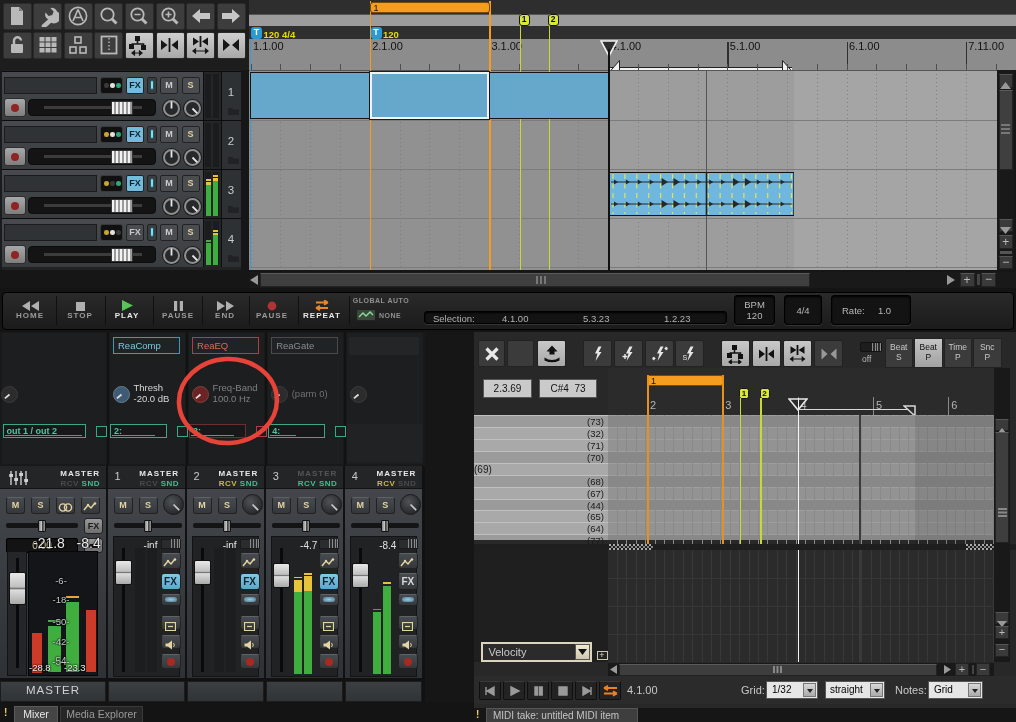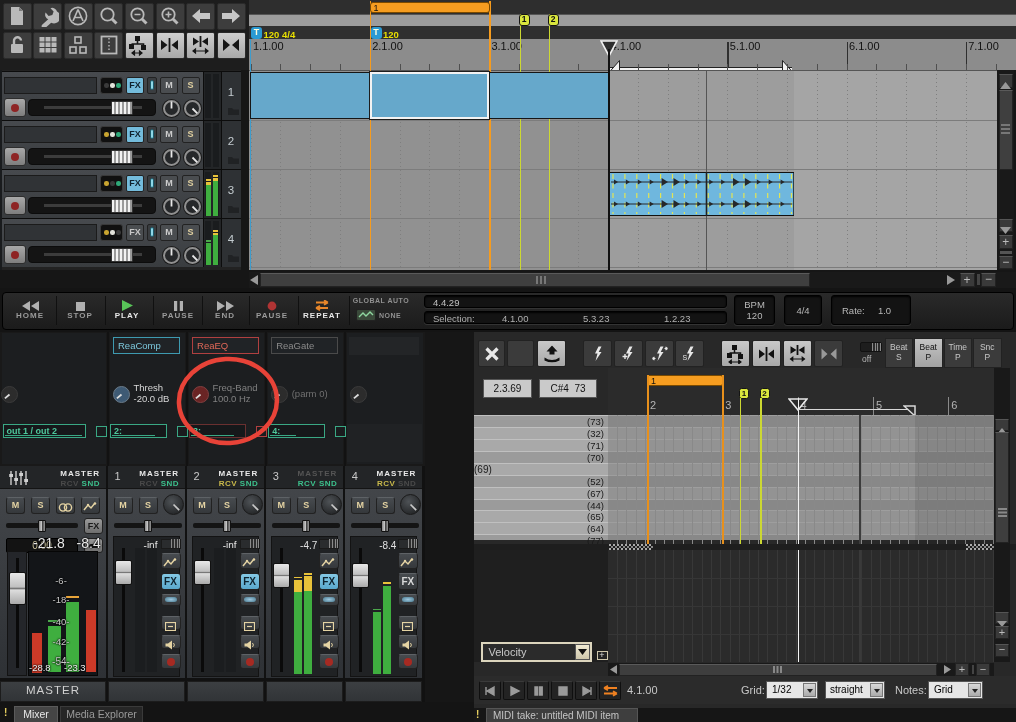--- a/index.html
+++ b/index.html
@@ -129,21 +129,21 @@
 <div class="ab" style="left:372.2px;top:40px;font-size:11px;color:#111">2.1.00</div>
 <div class="ab" style="left:488.9px;top:42px;width:1.5px;height:30px;background:#2f2f2f"></div>
 <div class="ab" style="left:491.4px;top:40px;font-size:11px;color:#111">3.1.00</div>
 <div class="ab" style="left:608.1px;top:42px;width:1.5px;height:30px;background:#2f2f2f"></div>
 <div class="ab" style="left:610.6px;top:40px;font-size:11px;color:#111">4.1.00</div>
 <div class="ab" style="left:727.3px;top:42px;width:1.5px;height:30px;background:#2f2f2f"></div>
 <div class="ab" style="left:729.8px;top:40px;font-size:11px;color:#111">5.1.00</div>
 <div class="ab" style="left:846.5px;top:42px;width:1.5px;height:30px;background:#2f2f2f"></div>
 <div class="ab" style="left:849.0px;top:40px;font-size:11px;color:#111">6.1.00</div>
 <div class="ab" style="left:965.7px;top:42px;width:1.5px;height:30px;background:#2f2f2f"></div>
-<div class="ab" style="left:968.2px;top:40px;font-size:11px;color:#111">7.1.00</div>
+<div class="ab" style="left:968.2px;top:40px;font-size:11px;color:#111">7.11.00</div>
 <div class="ab" style="left:250.5px;top:63.5px;width:1px;height:8.5px;background:#4f4f4f"></div>
     <div class="ab" style="left:280.3px;top:63.5px;width:1px;height:8.5px;background:#4f4f4f"></div>
     <div class="ab" style="left:310.1px;top:63.5px;width:1px;height:8.5px;background:#4f4f4f"></div>
     <div class="ab" style="left:339.9px;top:63.5px;width:1px;height:8.5px;background:#4f4f4f"></div>
     <div class="ab" style="left:369.7px;top:63.5px;width:1px;height:8.5px;background:#4f4f4f"></div>
     <div class="ab" style="left:399.5px;top:63.5px;width:1px;height:8.5px;background:#4f4f4f"></div>
     <div class="ab" style="left:429.3px;top:63.5px;width:1px;height:8.5px;background:#4f4f4f"></div>
     <div class="ab" style="left:459.1px;top:63.5px;width:1px;height:8.5px;background:#4f4f4f"></div>
     <div class="ab" style="left:488.9px;top:63.5px;width:1px;height:8.5px;background:#4f4f4f"></div>
     <div class="ab" style="left:518.7px;top:63.5px;width:1px;height:8.5px;background:#4f4f4f"></div>
@@ -497,23 +497,20 @@
 <div class="ab" style="left:201.5px;top:296px;width:1px;height:29px;background:#3a3a3a;border-left:1px solid #101010"></div>
 <div class="ab" style="left:248.5px;top:296px;width:1px;height:29px;background:#3a3a3a;border-left:1px solid #101010"></div>
 <div class="ab" style="left:297.5px;top:296px;width:1px;height:29px;background:#3a3a3a;border-left:1px solid #101010"></div>
 <div class="ab" style="left:348.5px;top:296px;width:1px;height:29px;background:#3a3a3a;border-left:1px solid #101010"></div>
 <div class="ab" style="left:352px;top:296.5px;width:58px;text-align:center;font-size:7px;font-weight:bold;letter-spacing:0.5px;color:#909090">GLOBAL AUTO</div>
 <div class="ab" style="left:356px;top:309px;width:20px;height:12px;background:#3a4a3a;border:1px solid #222;border-radius:2px"></div>
 <svg class="ab" width="16" height="8" style="left:358px;top:311px">
       <path d="M1 6 L5 2 L8 5 L12 1 L15 4" stroke="#8fd8a0" stroke-width="1.4" fill="none"></path>
     </svg>
 <div class="ab" style="left:379px;top:312px;font-size:7px;font-weight:bold;letter-spacing:0.5px;color:#909090">NONE</div>
-<div class="ab" style="left:424px;top:294.5px;width:303px;height:13.5px;background:#131313;border:1px solid #000;box-shadow:inset 0 1px 2px #000,0 1px 0 #333;border-radius:3px">
-      <div style="font-size:9.5px;color:#c0c0c0;padding:1px 0 0 8px">4.4.29</div>
-    </div>
 <div class="ab" style="left:424px;top:310.5px;width:303px;height:13.5px;background:#131313;border:1px solid #000;box-shadow:inset 0 1px 2px #000,0 1px 0 #333;border-radius:3px">
       <div style="position:absolute;left:8px;top:1px;font-size:9.5px;color:#b0b0b0">Selection:</div>
       <div style="position:absolute;left:77px;top:1px;font-size:9.5px;color:#b0b0b0">4.1.00</div>
       <div style="position:absolute;left:158px;top:1px;font-size:9.5px;color:#b0b0b0">5.3.23</div>
       <div style="position:absolute;left:239px;top:1px;font-size:9.5px;color:#b0b0b0">1.2.23</div>
     </div>
 <div class="ab" style="left:734px;top:294.5px;width:41px;height:30px;background:#131313;border:1px solid #000;box-shadow:inset 0 1px 2px #000,0 1px 0 #333;border-radius:3px">
       <div style="font-size:9.5px;color:#b8b8b8;text-align:center;padding-top:3px">BPM<br>120</div>
     </div>
 <div class="ab" style="left:784px;top:294.5px;width:38px;height:30px;background:#131313;border:1px solid #000;box-shadow:inset 0 1px 2px #000,0 1px 0 #333;border-radius:3px">
@@ -611,21 +608,21 @@
 <div class="ab" style="left:9.0px;top:572px;width:17px;height:33px;background:linear-gradient(180deg,#e8e8e8,#c0c0c0 45%,#777 50%,#ddd 55%,#aaa);border:1px solid #111;border-radius:2px"></div>
 <div class="ab" style="left:31.5px;top:632.5px;width:10px;height:40px;background:#cc3a28"></div>
 <div class="ab" style="left:47.5px;top:625.5px;width:13px;height:46px;background:#3fae3f"></div>
 <div class="ab" style="left:47.5px;top:619.5px;width:13px;height:2px;background:#4ca84c"></div>
 <div class="ab" style="left:65.5px;top:602px;width:13px;height:70px;background:#3fae3f"></div>
 <div class="ab" style="left:65.5px;top:596px;width:13px;height:2px;background:#e8a43a"></div>
 <div class="ab" style="left:85.5px;top:610px;width:10px;height:62px;background:#cc3a28"></div>
 <div class="ab" style="left:33.0px;top:535px;font-size:14px;color:#e8e8e8;text-shadow:0 0 2px #000,0 0 2px #000">-21.8 &nbsp;&nbsp;-8.4</div>
 <div class="ab" style="left:36.0px;top:574.5px;width:50px;text-align:center;font-size:9.5px;color:#c8c8c8;text-shadow:0 0 2px #000,0 0 2px #000">-6-</div>
 <div class="ab" style="left:36.0px;top:594px;width:50px;text-align:center;font-size:9.5px;color:#c8c8c8;text-shadow:0 0 2px #000,0 0 2px #000">-18-</div>
-<div class="ab" style="left:36.0px;top:615.5px;width:50px;text-align:center;font-size:9.5px;color:#c8c8c8;text-shadow:0 0 2px #000,0 0 2px #000">-40-</div>
+<div class="ab" style="left:36.0px;top:615.5px;width:50px;text-align:center;font-size:9.5px;color:#c8c8c8;text-shadow:0 0 2px #000,0 0 2px #000">-50-</div>
 <div class="ab" style="left:36.0px;top:635.5px;width:50px;text-align:center;font-size:9.5px;color:#c8c8c8;text-shadow:0 0 2px #000,0 0 2px #000">-42-</div>
 <div class="ab" style="left:36.0px;top:655.5px;width:50px;text-align:center;font-size:10px;color:#c8c8c8;text-shadow:0 0 2px #000,0 0 2px #000">-54-</div>
 <div class="ab" style="left:29.0px;top:661.5px;font-size:9.5px;color:#f0f0f0;text-shadow:0 0 2px #000,0 0 2px #000">-28.8</div>
 <div class="ab" style="left:64.0px;top:661.5px;font-size:9.5px;color:#f0f0f0;text-shadow:0 0 2px #000,0 0 2px #000">-23.3</div>
 <div class="ab" style="left:0.0px;top:681px;width:106.0px;height:21px;background:linear-gradient(180deg,#3c3f42,#313437);border:1px solid #1c1c1c"></div>
 <div class="ab" style="left:107.5px;top:466px;width:77.6px;height:212px;background:linear-gradient(180deg,#45484c,#2e3135)"></div>
 <div class="ab" style="left:107.5px;top:466px;width:77.6px;height:23px;background:#232527;border-bottom:1px solid #141414"></div>
 <div class="ab" style="left:114.5px;top:470px;font-size:11px;color:#c8c8c8">1</div>
 <div class="ab" style="left:107.5px;top:469px;width:71.6px;text-align:right;font-size:8px;font-weight:bold;letter-spacing:1px;color:#e8e8e8">MASTER</div>
 <div class="ab" style="left:107.5px;top:478.5px;width:71.6px;text-align:right;font-size:8px;font-weight:bold;letter-spacing:0.5px"><span style="color:#4a4a4a">RCV</span> <span style="color:#3cc08c">SND</span></div>
@@ -944,21 +941,21 @@
 <div class="ab" style="left:607.5px;top:510.44px;width:386.5px;height:1px;background:#9e9e9e"></div>
 <div class="ab" style="left:474px;top:522.37px;width:133.5px;height:1px;background:#c0c0c0"></div>
 <div class="ab" style="left:607.5px;top:522.37px;width:386.5px;height:1px;background:#9e9e9e"></div>
 <div class="ab" style="left:474px;top:534.30px;width:133.5px;height:1px;background:#c0c0c0"></div>
 <div class="ab" style="left:607.5px;top:534.30px;width:386.5px;height:1px;background:#9e9e9e"></div>
 <div class="ab" style="left:474px;top:416.00px;width:130px;text-align:right;font-size:9.5px;color:#1a1a1a">(73)</div>
 <div class="ab" style="left:474px;top:427.93px;width:130px;text-align:right;font-size:9.5px;color:#1a1a1a">(32)</div>
 <div class="ab" style="left:474px;top:439.86px;width:130px;text-align:right;font-size:9.5px;color:#1a1a1a">(71)</div>
 <div class="ab" style="left:474px;top:451.79px;width:130px;text-align:right;font-size:9.5px;color:#1a1a1a">(70)</div>
 <div class="ab" style="left:474px;top:463.72px;width:130px;text-align:left;font-size:10px;color:#1a1a1a">(69)</div>
-<div class="ab" style="left:474px;top:475.65px;width:130px;text-align:right;font-size:9.5px;color:#1a1a1a">(52)</div>
+<div class="ab" style="left:474px;top:475.65px;width:130px;text-align:right;font-size:9.5px;color:#1a1a1a">(68)</div>
 <div class="ab" style="left:474px;top:487.58px;width:130px;text-align:right;font-size:9.5px;color:#1a1a1a">(67)</div>
 <div class="ab" style="left:474px;top:499.51px;width:130px;text-align:right;font-size:9.5px;color:#1a1a1a">(44)</div>
 <div class="ab" style="left:474px;top:511.44px;width:130px;text-align:right;font-size:9.5px;color:#1a1a1a">(65)</div>
 <div class="ab" style="left:474px;top:523.37px;width:130px;text-align:right;font-size:9.5px;color:#1a1a1a">(64)</div>
 <div class="ab" style="left:474px;top:535.30px;width:130px;text-align:right;font-size:9.5px;color:#1a1a1a">(77)</div>
 <div class="ab" style="left:616.9px;top:415px;width:1px;height:128.5px;background:#898989"></div>
     <div class="ab" style="left:626.3px;top:415px;width:1px;height:128.5px;background:#898989"></div>
     <div class="ab" style="left:635.7px;top:415px;width:1px;height:128.5px;background:#898989"></div>
     <div class="ab" style="left:645.1px;top:415px;width:1px;height:128.5px;background:#898989"></div>
     <div class="ab" style="left:654.5px;top:415px;width:1px;height:128.5px;background:#898989"></div>

